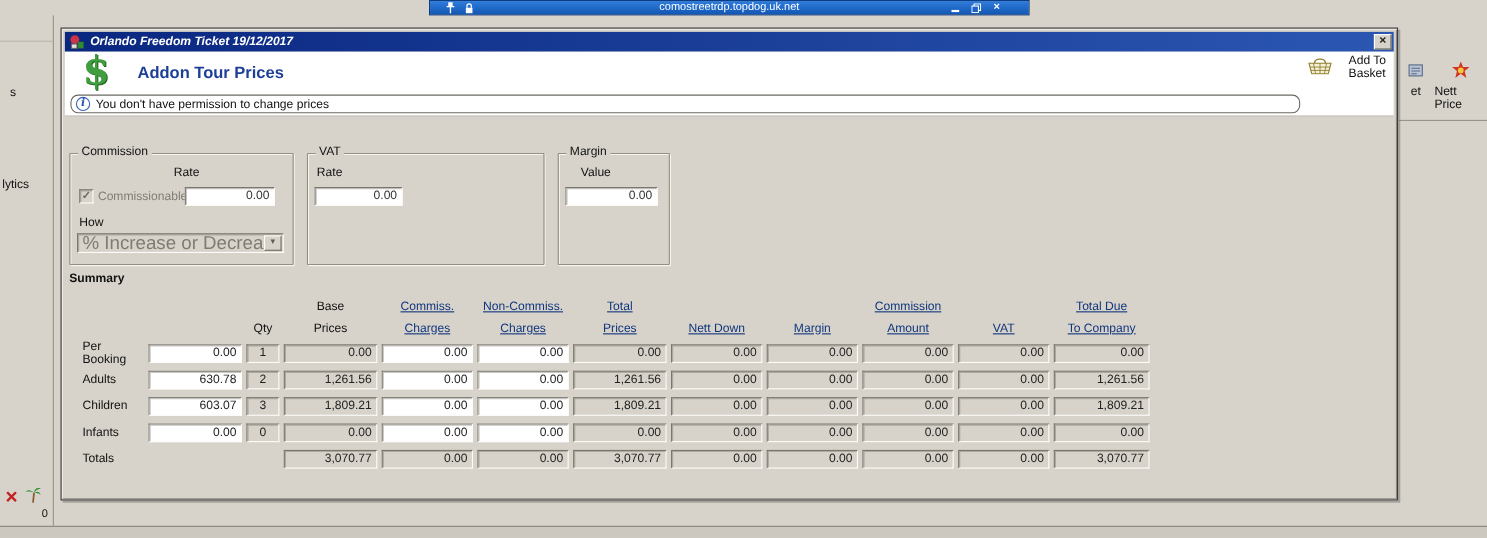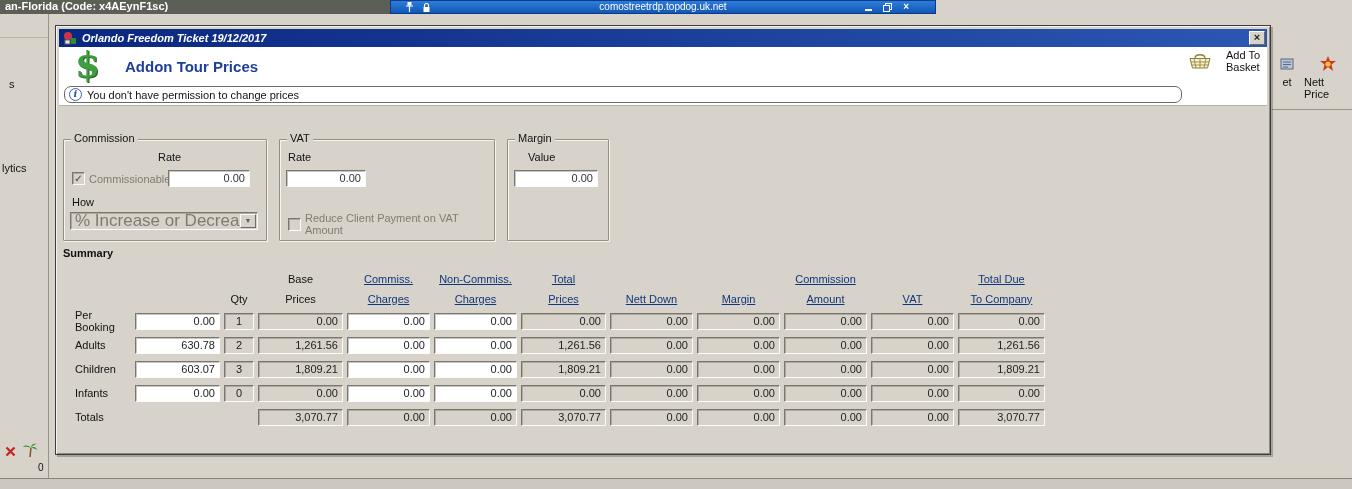--- a/index.html
+++ b/index.html
@@ -103,23 +103,20 @@
         padding:0 4px;text-align:right;font-size:11px;color:#222;}
   .vwhite{background:#fff;}
   .vgray{background:#d7d3ca;}
   .vcenter{text-align:center;padding:0 2px;}
 </style>
 </head>
 <body>
 
 <div class="canvas">
 
-  <div class="back-titlebar">
-    <span>an-Florida (Code: x4AEynF1sc)</span>
-  </div>
 
   <div class="rdp-bar">
     <span class="rdp-pin">
       <svg width="9" height="12" viewBox="0 0 9 12">
           <path d="M2.5 1 h4 v3.5 h-4 z" fill="#fff"></path>
           <path d="M1 5 h7 M4.5 5 v6" stroke="#fff" stroke-width="1.2" fill="none"></path>
         </svg>
     </span>
     <span class="rdp-lock">
       <svg width="9" height="11" viewBox="0 0 9 11">
@@ -230,24 +227,20 @@
       <div class="combo sunken c-combo">
         <span class="combo-text">% Increase or Decrease   [%]</span>
         <span class="combo-btn">▼</span>
       </div>
     </div>
 
     <div class="group g-vat">
       <span class="legend">VAT</span>
       <span class="lbl v-rate-lbl">Rate</span>
       <span class="tbox sunken v-rate-box">0.00</span>
-      <span class="cbrow v-cbrow">
-        <span class="cb sunken"></span>
-        <span class="dis-lbl">Reduce Client Payment on VAT Amount</span>
-      </span>
     </div>
 
     <div class="group g-margin">
       <span class="legend">Margin</span>
       <span class="lbl m-value-lbl">Value</span>
       <span class="tbox sunken m-value-box">0.00</span>
     </div>
 
     <div class="summary-title">Summary</div>
     <div class="summary-table">

